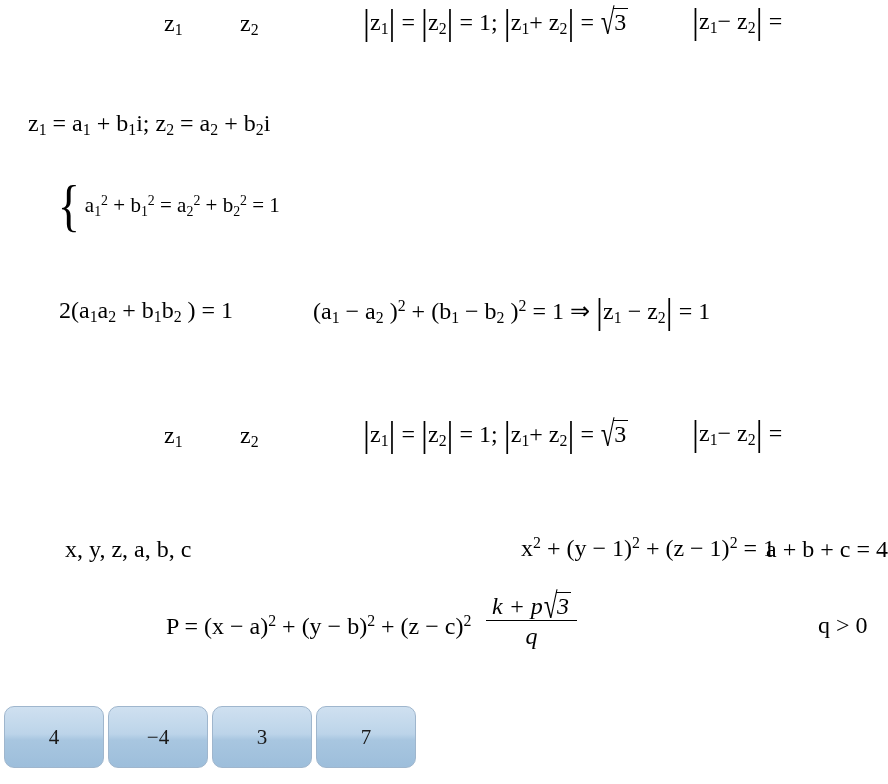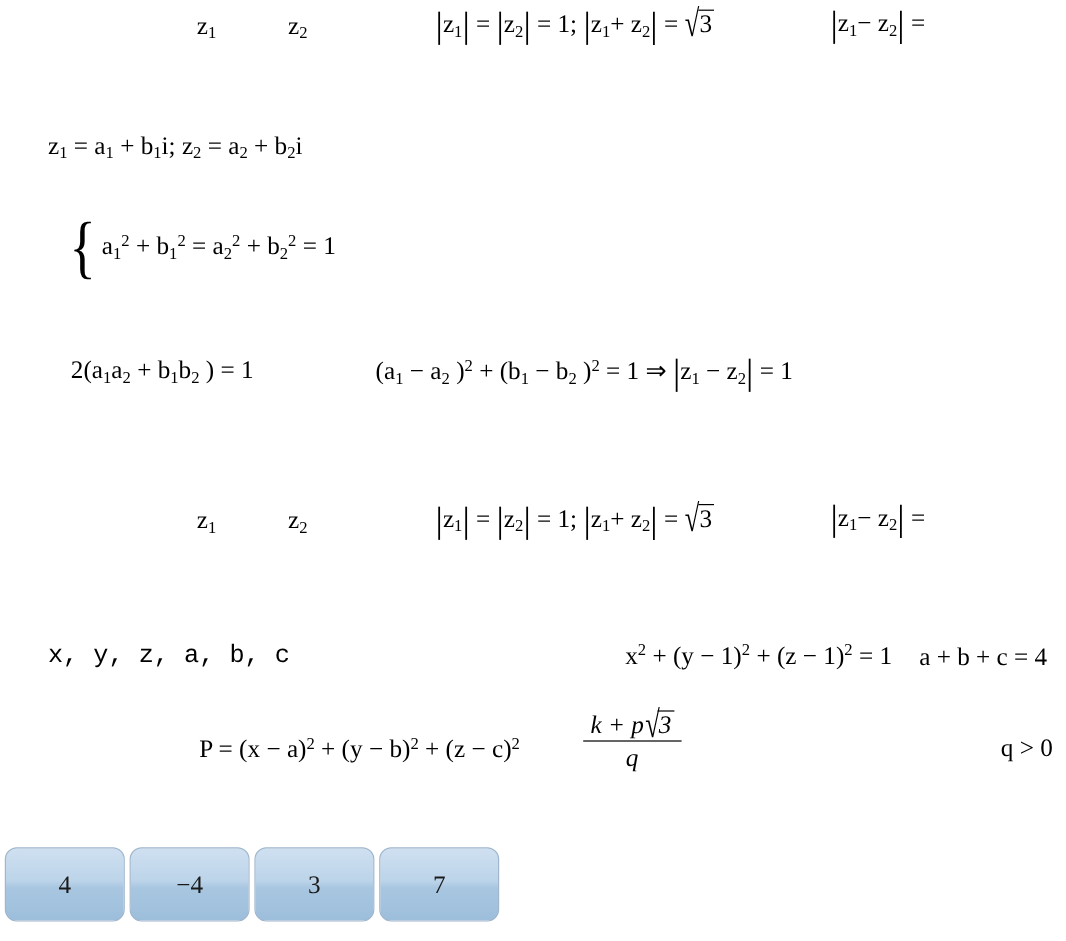--- a/index.html
+++ b/index.html
@@ -12,21 +12,21 @@
     height: 784px;
     position: relative;
     font-family: "Liberation Serif", serif;
     color: #000000;
     overflow: hidden;
   }
   .math {
     position: absolute;
     white-space: nowrap;
     font-family: "Liberation Serif", serif;
-    font-size: 21px;
+    font-size: 24px;
     line-height: 1.1;
   }
   .sub {
     font-size: 0.66em;
     vertical-align: -0.28em;
   }
   .sup {
     font-size: 0.66em;
     vertical-align: 0.5em;
   }
@@ -133,21 +133,21 @@
   <span>= 1;</span>
   <span class="vbar">|</span>z<span class="sub">1</span><span>+ z</span><span class="sub">2</span><span class="vbar">|</span>
   <span>=</span>
   <span class="rad"><span class="radsign">√</span><span class="radarg">3</span></span>
 </div>
 <div class="math" style="left:692px; top:8px;">
   <span class="vbar">|</span><span>z</span><span class="sub">1</span><span>− z</span><span class="sub">2</span><span class="vbar">|</span>
   <span>=</span>
 </div>
 
-<div class="math" style="left:40px; top:110px;font-family:Liberation Serif, serif;">
+<div class="math" style="left:28px; top:110px;font-family:Liberation Serif, serif;">
   <span>z</span><span class="sub">1</span>
   <span>= a</span><span class="sub">1</span>
   <span>+ b</span><span class="sub">1</span><span>i;</span>
   <span>z</span><span class="sub">2</span>
   <span>= a</span><span class="sub">2</span>
   <span>+ b</span><span class="sub">2</span><span>i</span>
 </div>
 
 <div class="system" style="left:55px; top:178px;">
   <span class="brace">{</span>
@@ -179,40 +179,40 @@
   <span>= 1;</span>
   <span class="vbar">|</span>z<span class="sub">1</span><span>+ z</span><span class="sub">2</span><span class="vbar">|</span>
   <span>=</span>
   <span class="rad"><span class="radsign">√</span><span class="radarg">3</span></span>
 </div>
 <div class="math" style="left:692px; top:420px;">
   <span class="vbar">|</span><span>z</span><span class="sub">1</span><span>− z</span><span class="sub">2</span><span class="vbar">|</span>
   <span>=</span>
 </div>
 
-<div class="math" style="left:40px; top:536px;font-family:Liberation Mono, monospace;">x, y, z, a, b, c</div>
+<div class="math" style="left:65px; top:536px;">x, y, z, a, b, c</div>
 
 <div class="math" style="left:521px; top:534px;">
   x<span class="sup">2</span> + (y − 1)<span class="sup">2</span> + (z − 1)<span class="sup">2</span> = 1
 </div>
 
 <div class="math" style="left:766px; top:536px;">a + b + c = 4</div>
 
 <div class="math" style="left:166px; top:612px;text-align:center;">
   P = (x − a)<span class="sup">2</span> + (y − b)<span class="sup">2</span> + (z − c)<span class="sup">2</span>
 </div>
 
 <div class="math" style="left:486px; top:592px;">
   <span class="frac">
     <span class="num"><span>k + p</span><span class="rad"><span class="radsign">√</span><span class="radarg">3</span></span></span>
     <span class="den">q</span>
   </span>
 </div>
 
-<div class="math" style="left:818px; top:612px;margin-left:16px;">q &gt; 0</div>
+<div class="math" style="left:818px; top:612px;">q &gt; 0</div>
 
 <div class="answers">
   <div class="answer-btn">
       <span>4</span>
     </div>
   <div class="answer-btn">
       <span>−4</span>
     </div>
   <div class="answer-btn">
       <span>3</span>

